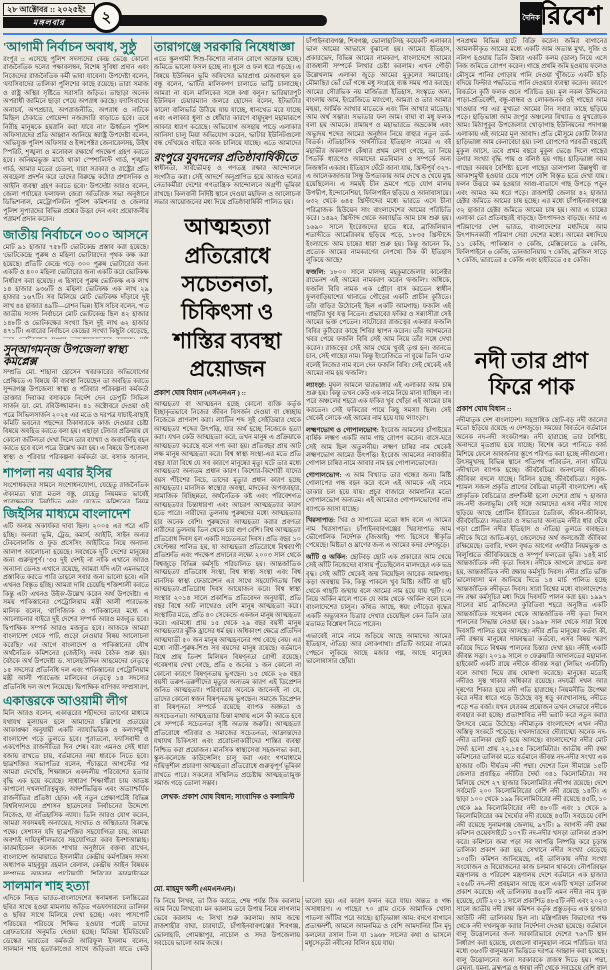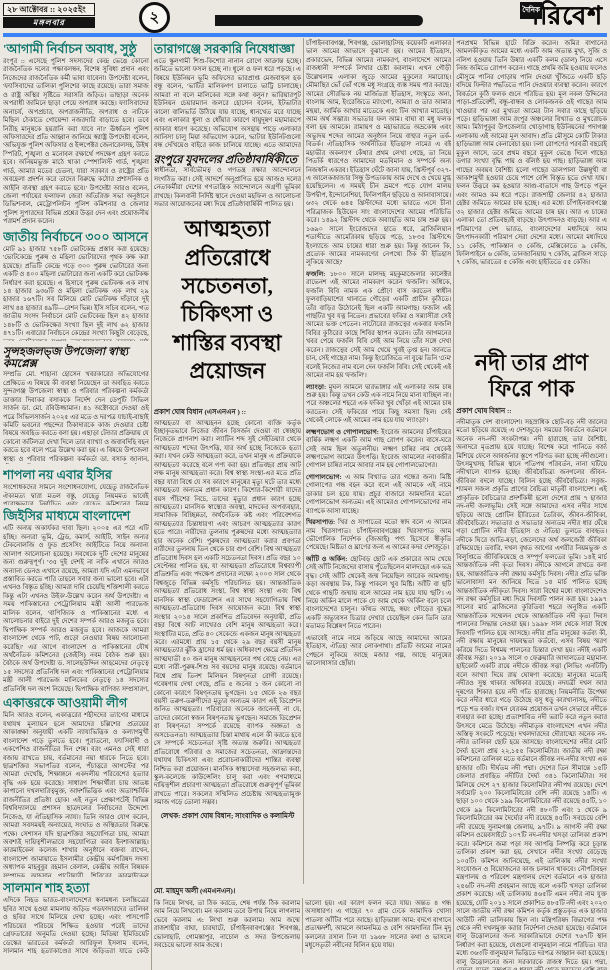--- a/index.html
+++ b/index.html
@@ -2,47 +2,47 @@
 <html><head>
 <meta charset="utf-8">
 <style>
   html,body{margin:0;padding:0;background:#777;}
   .page{
     width:610px;height:970px;background:#ebe8e1;position:relative;overflow:hidden;
     font-family:"Liberation Serif","DejaVu Serif",serif;color:#181512;margin:0 auto;
     box-sizing:border-box;padding:2px 3px;
   }
   
-  .hdr{height:31px;display:flex;align-items:flex-start;position:relative;border-bottom:4px solid #3b82f6;gap:48px;}
+  .hdr{height:31px;display:flex;align-items:flex-start;position:relative;border-bottom:2px solid #3b82f6;}
   .hdr-left{display:flex;flex-direction:column;width:92px;margin-top:1px;}
   .date-box{border:1px solid #1b1b1b;font-size:8px;font-weight:bold;padding:0 3px;line-height:11px;white-space:nowrap;background:#f2efe8;}
   .day-box{background:#141414;color:#fff;font-size:8px;font-style:italic;font-weight:bold;text-align:center;line-height:11px;margin-top:1px;letter-spacing:1px;}
   .emblem{width:25px;height:25px;border-radius:50%;border:3px solid #111;background:#faf8f2;display:flex;align-items:center;justify-content:center;
     font-size:15px;font-weight:bold;margin-left:-4px;position:relative;z-index:2;}
   .hdr-bar{height:11px;width:208px;background:#151515;border-radius:0 7px 7px 0;margin-top:13px;margin-left:-3px;}
   .masthead{margin-left:auto;position:relative;padding-right:4px;margin-top:1px;}
-  .masthead-small{position:absolute;left:-2px;top:-1px;background:#111;color:#fff;font-size:7px;font-weight:bold;padding:4px 2px;line-height:9px;}
+  .masthead-small{position:absolute;left:-2px;top:-1px;background:#111;color:#fff;font-size:7px;font-weight:bold;padding:12px 2px;line-height:9px;}
   .masthead-main{font-size:25px;font-weight:bold;line-height:26px;letter-spacing:1px;color:#0d0b09;text-shadow:0 0 0 #000;text-align:center;}
   
   .content{display:flex;height:934px;margin-top:1px;}
   .vline{border-left:1px solid #a59f91;margin:0 2px;}
   .col{overflow:hidden;}
   .col1{width:147px;}
   .center{width:300px;display:flex;flex-direction:column;overflow:hidden;}
   .center-top{display:flex;flex:1;overflow:hidden;}
   .col2{width:148px;}
   .col3{width:146px;}
   .col4{width:152px;display:flex;flex-direction:column;justify-content:space-between;}
   .col4-top{height:306px;overflow:hidden;flex:none;}
   
   .bt{font-size:6.5px;line-height:1.3;text-align:justify;margin:1px 0 3px;word-break:break-word;}
   .h-s{font-size:12.5px;font-weight:bold;line-height:1.12;margin:4px 0 1px;color:#0f766e;}
   .h-xs{font-size:11px;font-weight:bold;line-height:1.12;margin:4px 0 1px;color:#0d0b09;font-style:italic;}
   .byline{font-size:7px;font-weight:bold;margin:1px 0;}
-  .big-head{font-size:21.5px;font-weight:bold;text-align:center;line-height:1.32;margin:7px 0 20px;color:#0c0a08;}
+  .big-head{font-size:21.5px;font-weight:bold;text-align:center;line-height:1.32;margin:7px 0 3px;color:#0c0a08;}
   .river-head{font-size:22px;font-weight:bold;text-align:center;line-height:1.2;margin:6px 0 2px;color:#0c0a08;}
   .author-line{font-size:7px;font-weight:bold;text-align:center;margin:2px 0 1px;}
   .bm{flex:none;height:88px;overflow:hidden;}
   .bm-head{font-size:20px;font-weight:bold;text-align:center;line-height:1.25;margin:2px 0 1px;color:#0c0a08;}
   .bm-cols{display:flex;}
   .bm-cols>div{flex:1;overflow:hidden;}
   .bm-cols>div+div{border-left:1px solid #a59f91;margin-left:2px;padding-left:2px;}
   .vlabel{font-weight:bold;}
   .vpara{font-size:6.5px;line-height:1.3;text-align:justify;margin:0 0 3px;}
   .clip{overflow:hidden;}
@@ -78,21 +78,21 @@
     <div class="col col1">
       <div class="article">
         <div class="h-s">'আগামী নির্বাচন অবাধ, সুষ্ঠু</div>
         <p class="bt clip b-a1">রংপুর :: এসেছে পুলিশ সদস্যদের কেন্দ্র ভেঙে কোনো রাজনৈতিক দলের পক্ষাবলম্বন, বিশেষ সুবিধা প্রদান এবং নিজেদের রাজনৈতিক কর্মী ভাবা যাবেনা। উপদেষ্টা বলেন, 'ফ্যাসিবাদের তালিকা পুলিশের কাছে রয়েছে। তারা সমাজ ও রাষ্ট্র অস্থির সৃষ্টিতে সরাসরি জড়িত। তাছাড়া অনেক অপরাধী জামিনে ছাড়া পেয়ে অপরাধ করছে। ফ্যাসিবাদের অনাচর্য, অপপ্রচার, অপরাজনীতি, অপরাধ ও নাটকে মিছিল ঠেকাতে গোয়েন্দা নজরদারি বাড়াতে হবে। তবে নিরীহ মানুষকে হয়রানি করা যাবে না।' ঊর্ধ্বতন পুলিশ অফিসারদের প্রতি আহ্বান জানিয়ে স্বরাষ্ট্র উপদেষ্টা বলেন, 'অভিযুক্ত পুলিশ অফিসার ও ইন্সপেক্টর জেনারেলসহ, উইথ স্পিরিট, শৃঙ্খলা ও মনোবল রক্ষার্থে পদক্ষেপ গ্রহণ করতে হবে। অনিয়মভুক্ত মাঠে থাকা স্পেশালিস্ট গার্ড, শৃঙ্খলা গার্ড, আমার মতের চেতনা, যারা সরকার ও রাষ্ট্রের প্রতি অবহেলা প্রদর্শন করে তাদের বিরুদ্ধে কঠোর প্রশাসনিক ও আইনি ব্যবস্থা গ্রহণ করতে হবে।' উপদেষ্টা আরও বলেন, জেলা পর্যায়ের ফলাফল জেরা অতিরিক্ত সভা অনুষ্ঠানে ডিভিশনাল, মেট্রোপলিটন পুলিশ কমিশনার ও জেলার পুলিশ সুপারদের বিভিন্ন প্রশ্নের উত্তর দেন এবং প্রয়োজনীয় পরামর্শ প্রদান করেন।</p>
       </div>
       <div class="article">
         <div class="h-s">জাতীয় নির্বাচনে ৩০০ আসনে</div>
         <p class="bt clip b-a2">মোট ৯১ হাজার ৭৫৮টি ভোটকেন্দ্র প্রস্তাব করা হয়েছে। 'ভোটকেন্দ্রে পুরুষ ও মহিলা ভোটারদের পৃথক কক্ষ করা হয়েছে। প্রতিটি কেন্দ্রে গড়ে ৩০০ পুরুষ ভোটারের জন্য একটি ও ৪০০ মহিলা ভোটারের জন্য একটি করে ভোটকক্ষ নির্ধারণ করা হয়েছে। এ হিসাবে পুরুষ ভোটকক্ষ এক লাখ ১৪ হাজার ৯৩৬টি ও মহিলা ভোটকক্ষ এক লাখ ২৯ হাজার ১৬৭টি। সব মিলিয়ে মোট ভোটকক্ষ দাঁড়াবে দুই লাখ ৪৪ হাজার ৪৯টি—রেশন ভিন্ন। ইসি সচিব বলেন, 'গত জাতীয় সংসদ নির্বাচনে মোট ভোটকেন্দ্র ছিল ৪২ হাজার ১৪৮টি ও ভোটকক্ষের সংখ্যা ছিল দুই লাখ ৬২ হাজার ৪৭১টি। এবারের নির্বাচনে কেন্দ্রের সংখ্যা কিছুটা বেড়েছে, তবে ভোটকক্ষের সংখ্যা তুলনামূলকভাবে কমেছে। মাঠ প্রশাসনে খসড়া তালিকার ওপর দাবি-আপত্তি ২০ সেপ্টেম্বর পর্যন্ত গ্রহণ করা হবে। দাবি-আপত্তি নিষ্পত্তি হবে ১২ অক্টোবর। এরপর ২০ অক্টোবর চূড়ান্ত ভোটকেন্দ্রের তালিকা প্রকাশ করা হবে'—এও যোগ করেন আসনের আচরণ।</p>
       </div>
       <div class="article">
-        <div class="h-xs">সুন্সহজলভ্জ উপজেলা স্বাস্থ্য কমপ্লেক্স</div>
+        <div class="h-xs">সুন্আগমন্জ উপজেলা স্বাস্থ্য কমপ্লেক্স</div>
         <p class="bt clip b-a3">সম্প্রতি মো. শাহানা হোসেন খবরকারের অভিযোগের প্রেক্ষিতে এ বিষয়ে কী ব্যবস্থা নিয়েছেন তা অবহিত করতে সুন্দরগঞ্জ উপজেলা স্বাস্থ্য ও পরিবার পরিকল্পনা কর্মকর্তা ডাক্তার দিবাকর বসাককে নির্দেশ দেন ডেপুটি সিভিল সার্জন ডা. মো. রবিউজ্জামান। ৪১ অক্টোবরে দেওয়া ওই পত্রে সিভিলসার্জন ২০২৫ এর মতে ও দরপত্র যাচাই-বাছাই কমিটি ভবনের পছন্দের ঠিকাদারকে কাজ দেওয়ার চেষ্টা বিষয়ে অবহিত করতে বলা হয়। এছাড়া টেন্ডার প্রক্রিয়ায় যে কোনো জটিলতা দেখা দিলে তার ব্যাখ্যা ও জবাবদিহি বহন করতে হবে বলে পত্রে উল্লেখ করা হয়। এ বিষয়ে উপজেলা স্বাস্থ্য ও পরিবার পরিকল্পনা কর্মকর্তা ডা. বসাক জানান, টেন্ডার প্রক্রিয়া চলমান আছে। চলমান অবস্থায় নির্দেশনার বিধান অনুযায়ী কোনো তথ্য দেওয়ার সুযোগ নেই। ই-জিপি টেন্ডার মূল্যায়ন কমিটি কর্তৃক নির্ধারিত বিধিমালা ও ইজিপি গাইডলাইন মেনেই প্রক্রিয়া চলমান রয়েছে।</p>
       </div>
       <div class="article">
         <div class="h-s">শাপলা নয় এবার ইসির</div>
         <p class="bt clip b-a4">সংশোধকদের সামনে সংশোধনযোগ্য, যেহেতু রাজনৈতিক ঐক্যমত্য দ্বারা মতল বস্তু, যেহেতু নিয়মমত ভাবেই পরোক্ষভাবে নির্বাচিত এবং যেহেতু কমিশনের নিয়ম বিভাজনের সংশোধকযোগ্যে মনে হয়েছে।</p>
       </div>
       <div class="article">
         <div class="h-s">জিইসির মাধ্যমে বাংলাদেশ</div>
         <p class="bt clip b-a5">এটি অন্যয় অকার্যকর দাবা ছিল। ২০০৫ এর পরে এটি হচ্ছি। অন্যরা ভূমি, ট্রেড, কমার্স, আইটি, সাইন অন্যর টেকনোলজি ও ফুড প্রসেসিং আইটিতে নিয়ে অন্যান্য আলাপ আলোচনা হয়েছে। সবথেকে দুটি দেশের মানুষের জন্য গুরুত্বপূর্ণ। '৩৫ দুই দেশই না নাকি এখানে আরও অন্যান্য ডেনও এখানে রয়েছে, আমরা যদি এটা এমনভাবে প্রস্তাবিত করতে পারি তাহলে সবার জন্য ভালো হবে। এটা এখনও বিস্তৃত হচ্ছি। আমরা দাবি চেয়েছি শক্তিশালী করতে কিন্তু এটা এখনও উইক'-উল্লেখ করেন অর্থ উপদেষ্টা। এ সময় পাকিস্তানের পেট্রোলিয়াম মন্ত্রী আলী পারভেজ মালিক বলেন, 'বাণিজ্যিক ও পাকিস্তানের মধ্যে এ আলোচনার বাইরে দুই দেশের সম্পর্ক আরও মজবুত হবে। দ্বিপাক্ষিক সম্পর্ক আরও মজবুত হবে। আজকে আমরা বাংলাদেশ থেকে পাট, গুড়ো নেওয়ার বিষয় আলোচনা করেছি।' এর আগে বাংলাদেশ ও পাকিস্তানের যৌথ অর্থনৈতিক কমিশনের (জেইসি) নবম বৈঠক শুরু হয়। বৈঠকে অর্থ উপদেষ্টা ড. সালেহউদ্দিন আহমেদের নেতৃত্বে ১৫ সদস্যের প্রতিনিধি দল এবং পাকিস্তানের পেট্রোলিয়াম মন্ত্রী আলী পারভেজ মালিকের নেতৃত্বে ১৪ সদস্যের প্রতিনিধি দল অংশ নিয়েছে। দ্বিপাক্ষিক বাণিজ্য সম্প্রসারণ, বিনিয়োগ সুরক্ষা, কৃষি, ব্যাংকিং, আর্থিক সেবা, ভ্রমণসহ সহযোগিতা, এবং শিক্ষা ও প্রযুক্তি বিভিন্ন খাতে অন্তর্ভুক্তির পথে আলোচনায়। বৈঠক শেষে দুই দেশের মধ্যে একটি সমঝোতা স্মারক স্বাক্ষরের সম্ভাবনা রয়েছে। এর আগে সর্বশেষ ২০০৫ সালের ১২ সেপ্টেম্বর পাকিস্তানের সঙ্গে জেইসির বৈঠকে অংশ নিয়েছিল বাংলাদেশ।</p>
       </div>

